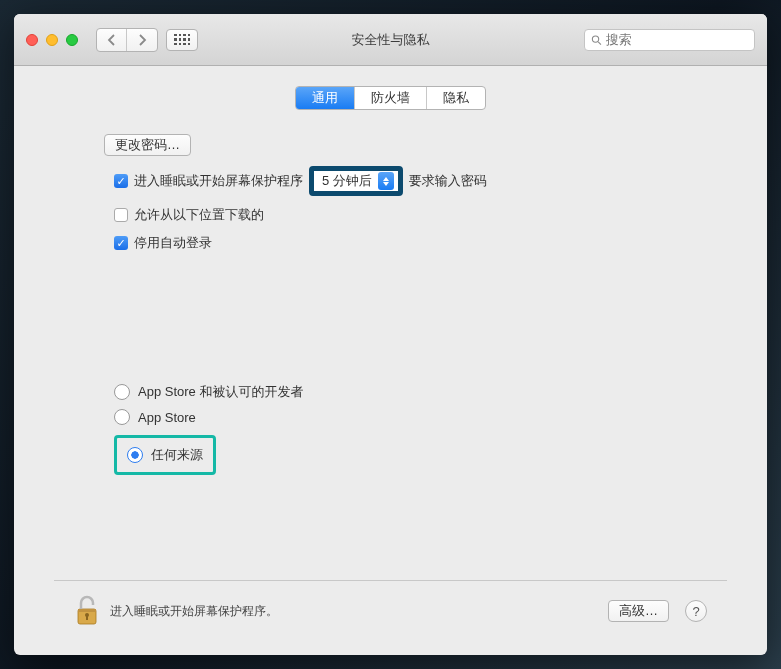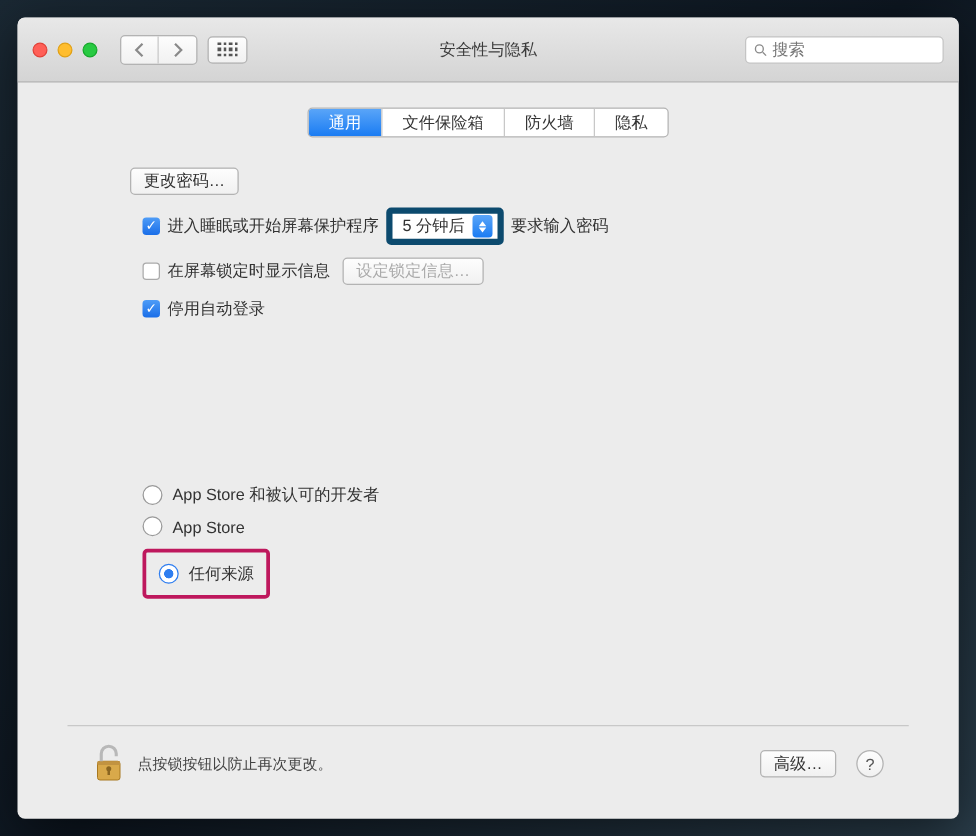--- a/index.html
+++ b/index.html
@@ -67,21 +67,21 @@
 .grid-dots span { background: #555; width: 2.5px; height: 2.5px; }
 .window-title {
   position: absolute;
   left: 50%;
   transform: translateX(-50%);
   color: #3c3c3c;
   font-size: 13px;
 }
 .search-box {
   margin-left: auto;
-  width: 159px; height: 22px;
+  width: 171px; height: 22px;
   border: 1px solid #c4c4c4;
   border-radius: 4px;
   background: #fff;
   display: flex; align-items: center;
   padding: 0 6px;
   color: #8a8a8a;
   gap: 4px;
 }
 .search-box input {
   border: none; outline: none;
@@ -198,21 +198,21 @@
   margin-right: 8px;
   display: flex;
   align-items: center; justify-content: center;
   flex-shrink: 0;
 }
 .radio.selected {
   background: radial-gradient(circle, #2f7ef0 35%, #fff 40%);
   border: 1px solid #2f7ef0;
 }
 .highlight-box {
-  border: 3px solid #be185d;
+  border: 3px solid #14b8a6;
   border-radius: 4px;
   padding: 8px 10px;
   display: inline-flex;
   margin-top: 2px;
 }
 .footer {
   margin-top: auto;
   border-top: 1px solid #c8c8c8;
   padding: 14px 20px 16px 20px;
   display: flex;
@@ -276,21 +276,20 @@
           <line x1="8" y1="8" x2="11" y2="11" stroke="#8a8a8a" stroke-width="1.2"></line>
         </svg>
       <input type="text" placeholder="搜索" style="">
     </div>
   </div>
 
   <div class="content">
     <div class="tabs">
       <div class="tab-group">
         <div class="tab active">通用</div>
-        <div class="tab">文件保险箱</div>
         <div class="tab">防火墙</div>
         <div class="tab">隐私</div>
       </div>
     </div>
 
     <div class="section">
       <div class="row">
         <button class="btn">更改密码…</button>
       </div>
       <div class="row indent">
@@ -302,22 +301,21 @@
           <span>5 分钟后</span>
           <span class="select-arrows">
             <span class="arrow-up"></span>
               <span class="arrow-down"></span>
           </span>
         </span>
         <span>要求输入密码</span>
       </div>
       <div class="row indent">
         <span class="checkbox unchecked"></span>
-        <span>在屏幕锁定时显示信息</span>
-        <button class="btn disabled">设定锁定信息…</button>
+        <span>允许从以下位置下载的</span>
       </div>
       <div class="row indent">
         <span class="checkbox checked">
             <span class="checkmark">✓</span>
           </span>
         <span>停用自动登录</span>
       </div>
     </div>
 
     <div class="divider"></div>
@@ -342,20 +340,20 @@
     </div>
 
     <div class="footer">
       <svg class="lock-icon" viewBox="0 0 26 32">
         <rect x="4" y="14" width="18" height="15" rx="2" fill="#d9a94a" stroke="#a87820" stroke-width="0.8"></rect>
         <rect x="4" y="14" width="18" height="3" fill="#c29340"></rect>
         <path d="M 7 14 L 7 8 A 6 6 0 0 1 19 8 L 19 10" stroke="#b8b8b8" stroke-width="2.5" fill="none"></path>
         <circle cx="13" cy="20" r="2" fill="#8a6520"></circle>
         <rect x="12" y="21" width="2" height="4" fill="#8a6520"></rect>
       </svg>
-      <span class="footer-text">点按锁按钮以防止再次更改。</span>
+      <span class="footer-text">进入睡眠或开始屏幕保护程序。</span>
       <div class="footer-right">
         <button class="btn">高级…</button>
         <div class="help-btn">?</div>
       </div>
     </div>
   </div>
 </div>
 
 </body></html>

